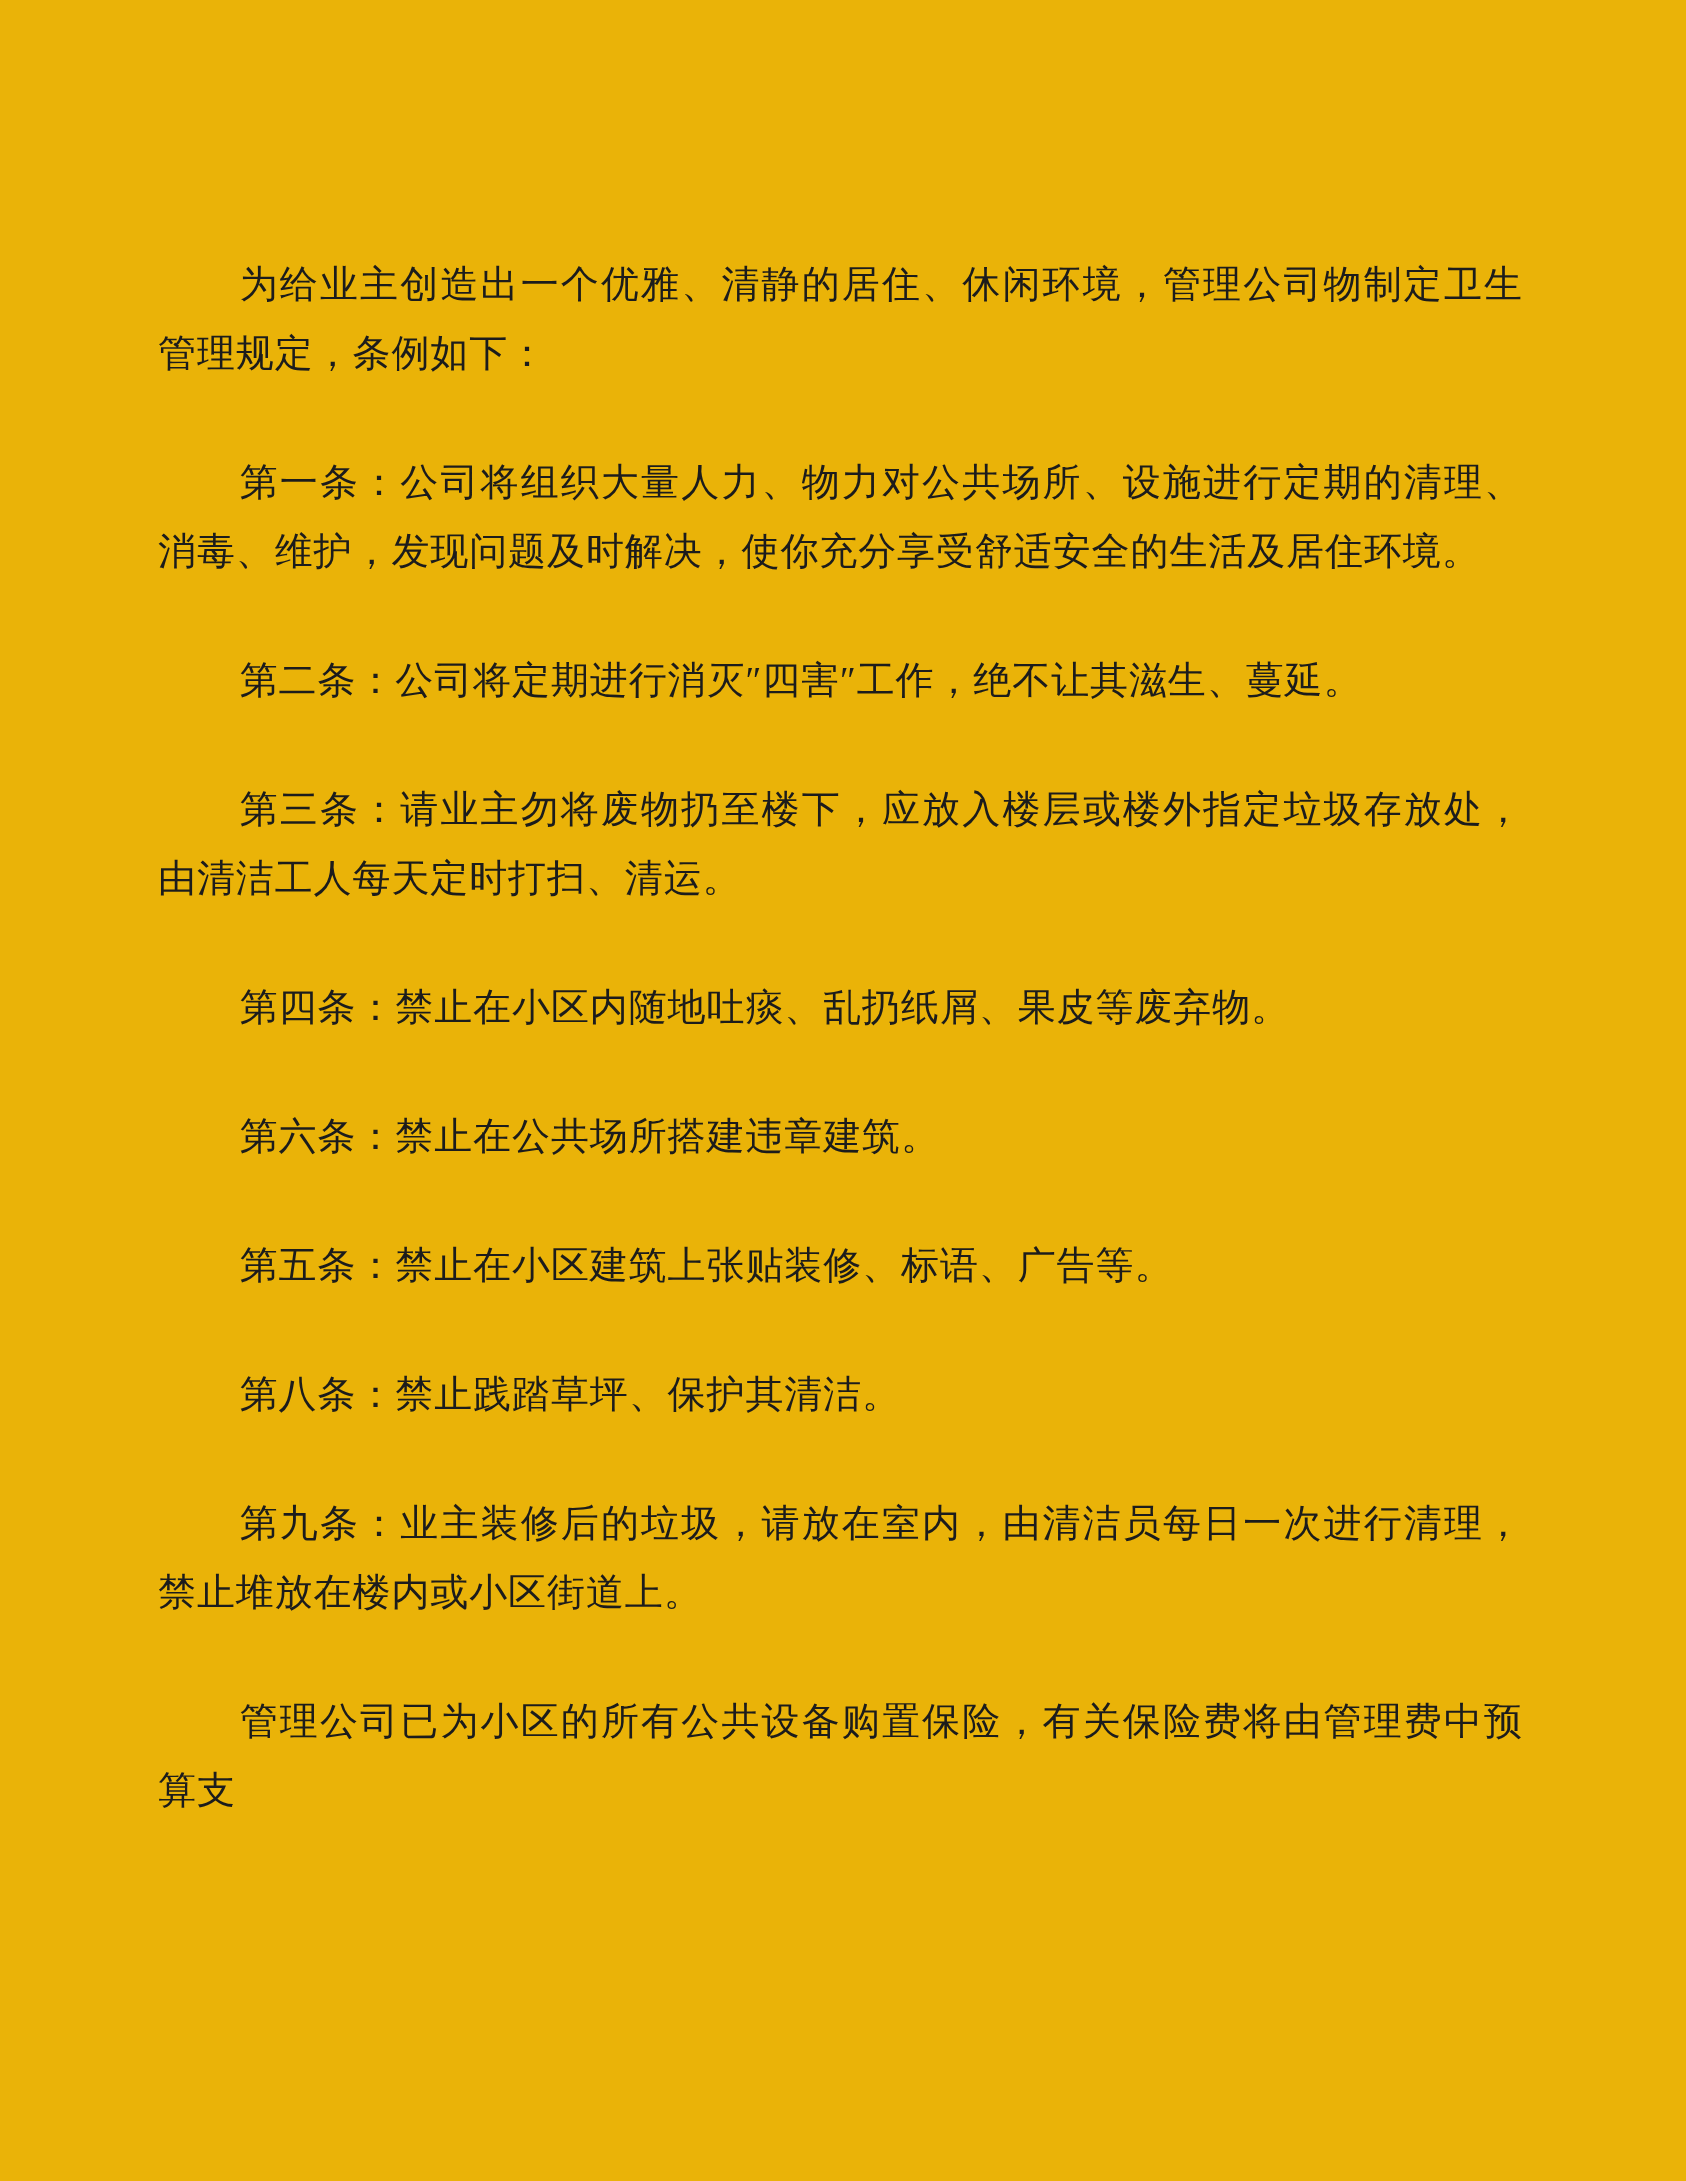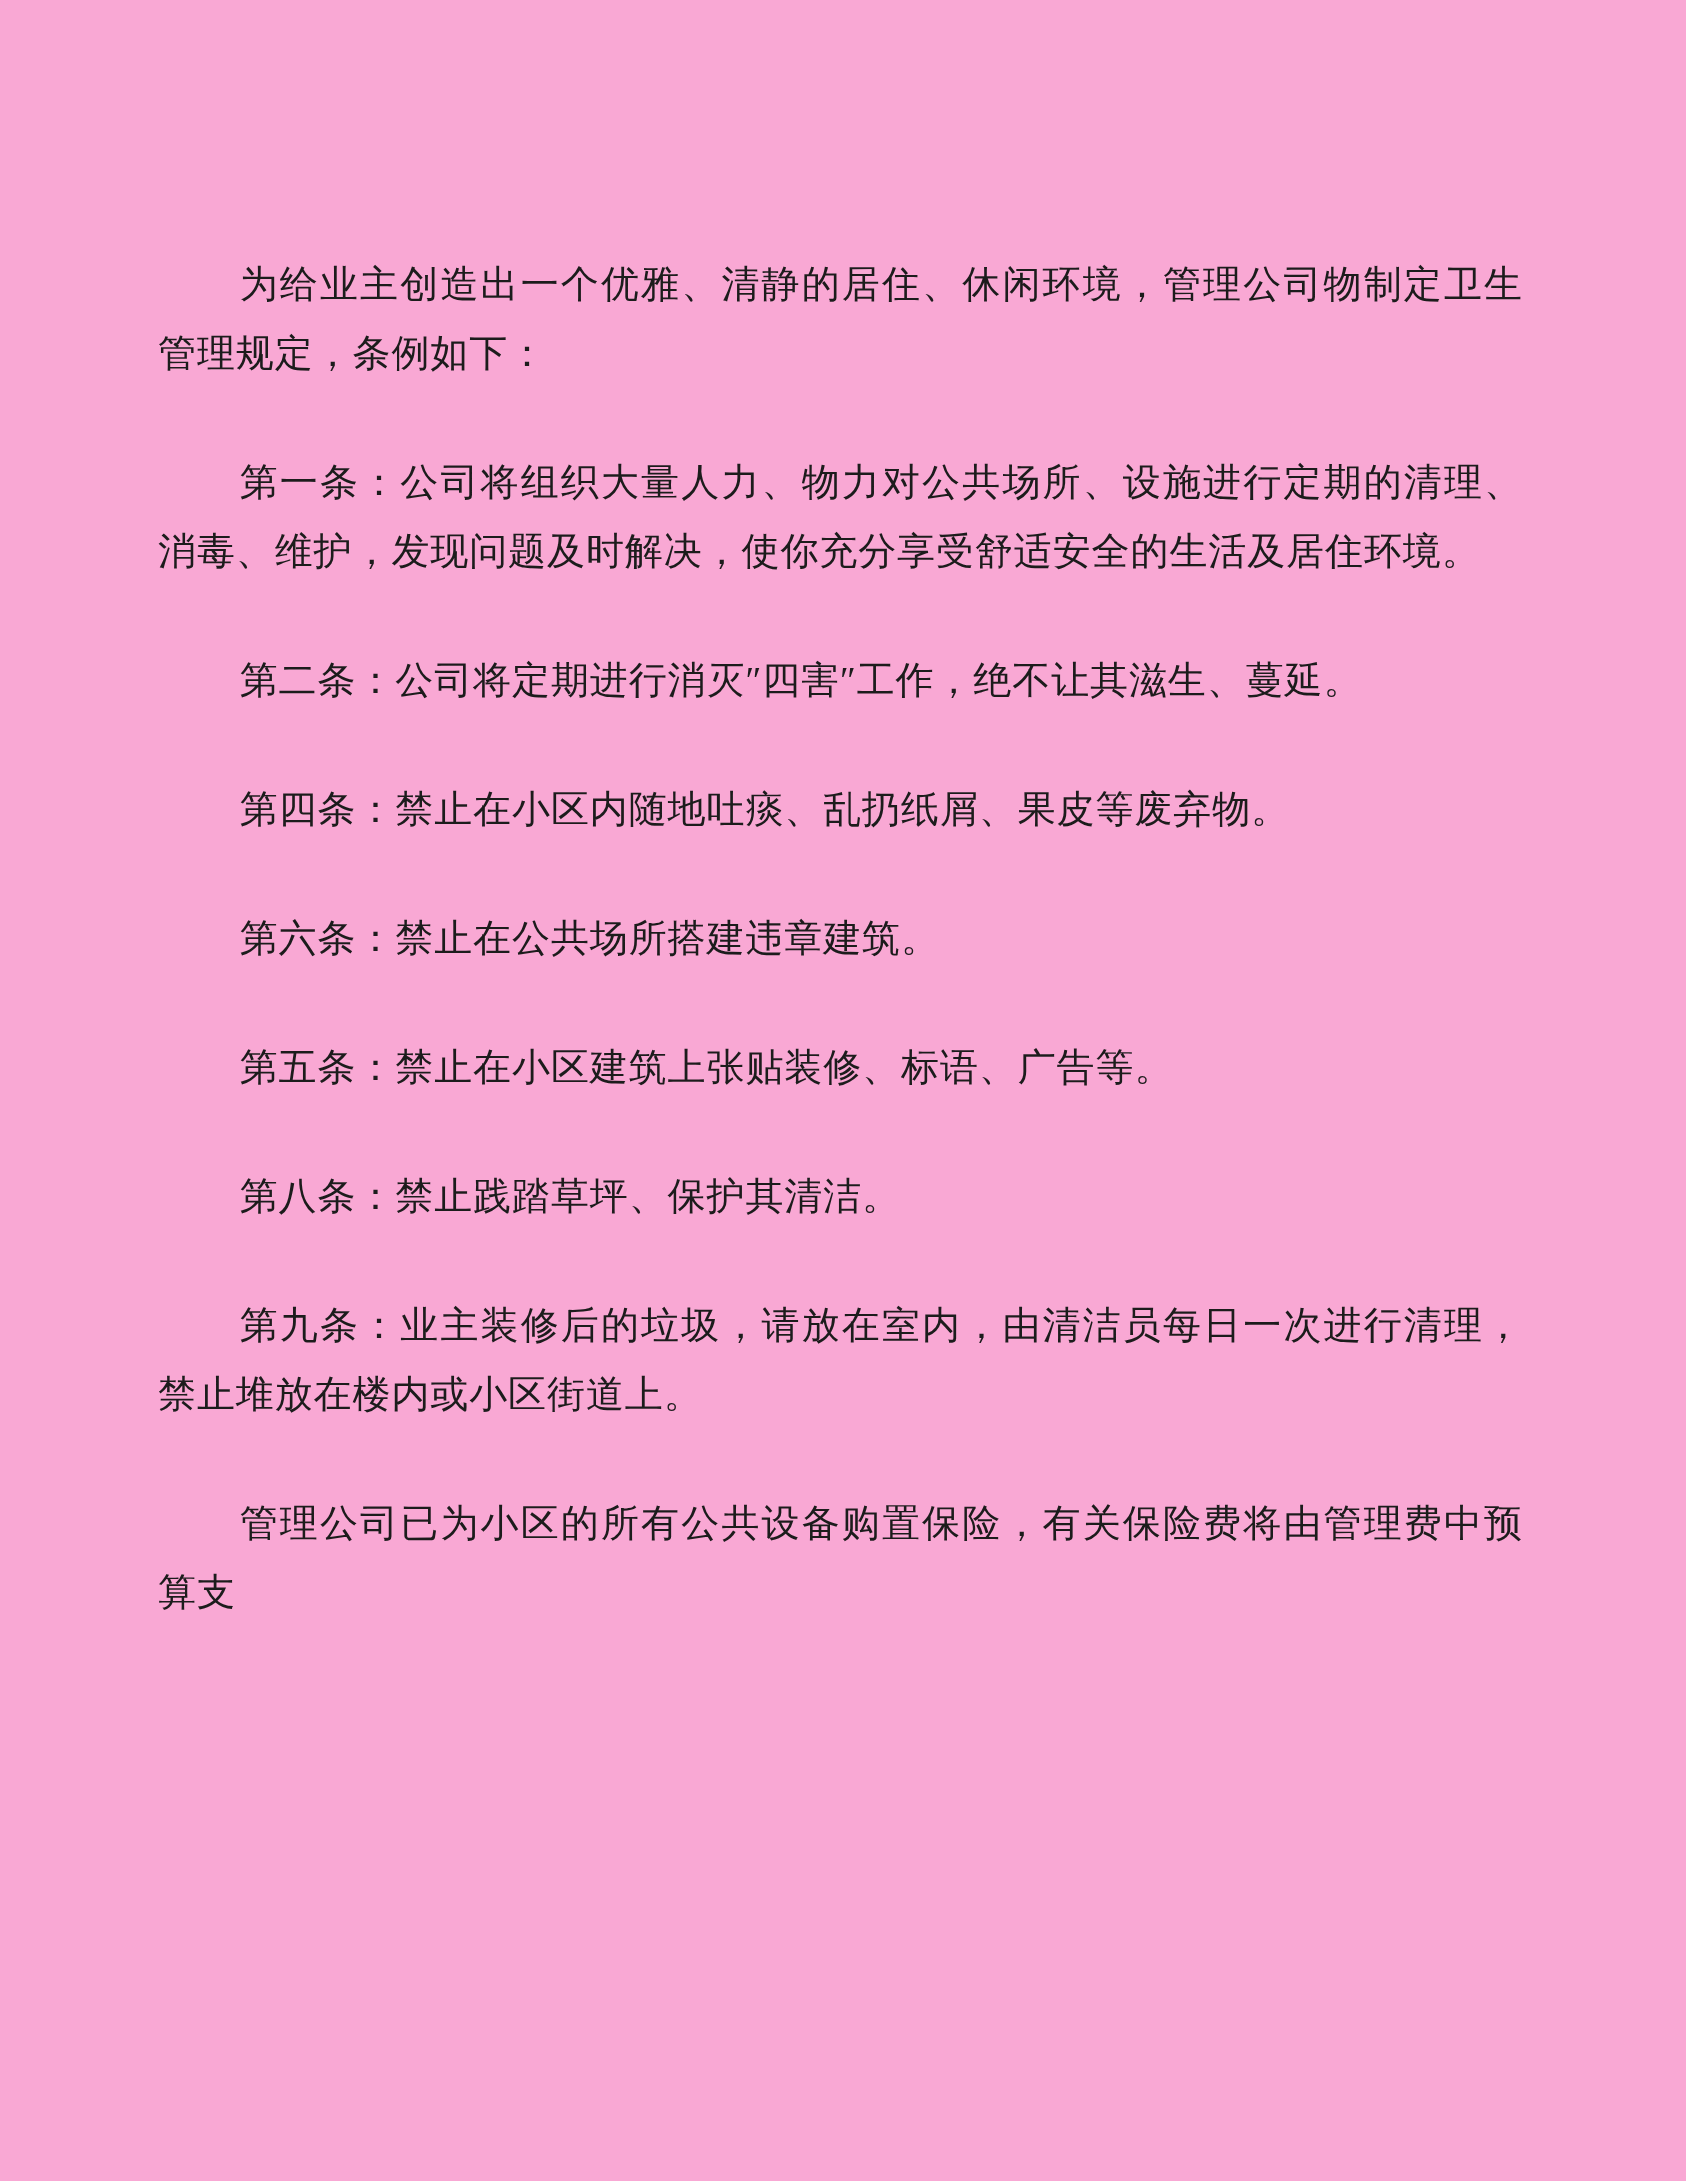--- a/index.html
+++ b/index.html
@@ -5,21 +5,21 @@
   html, body {
     margin: 0;
     padding: 0;
     background: #ffffff;
   }
   .page {
     position: relative;
     width: 1686px;
     height: 2182px;
     margin: 0 auto;
-    background: #f9a8d4;
+    background: #eab308;
     box-sizing: border-box;
     padding: 250px 163px 0 158px;
     font-family: "Liberation Serif", "DejaVu Serif", serif;
     font-size: 38px;
     color: #1c1c1c;
     overflow: hidden;
   }
   .para {
     margin: 0 0 60px 0;
     line-height: 69px;
@@ -33,20 +33,21 @@
     font-weight: 400;
   }
 </style>
 </head>
 <body>
 
 <div class="page">
   <p class="para">为给业主创造出一个优雅、清静的居住、休闲环境，管理公司物制定卫生管理规定，条例如下：</p>
   <p class="para">第一条：公司将组织大量人力、物力对公共场所、设施进行定期的清理、消毒、维护，发现问题及时解决，使你充分享受舒适安全的生活及居住环境。</p>
   <p class="para">第二条：公司将定期进行消灭″四害″工作，绝不让其滋生、蔓延。</p>
+  <p class="para">第三条：请业主勿将废物扔至楼下，应放入楼层或楼外指定垃圾存放处，由清洁工人每天定时打扫、清运。</p>
   <p class="para">第四条：禁止在小区内随地吐痰、乱扔纸屑、果皮等废弃物。</p>
   <p class="para">第六条：禁止在公共场所搭建违章建筑。</p>
   <p class="para">第五条：禁止在小区建筑上张贴装修、标语、广告等。</p>
   <p class="para">第八条：禁止践踏草坪、保护其清洁。</p>
   <p class="para">第九条：业主装修后的垃圾，请放在室内，由清洁员每日一次进行清理，禁止堆放在楼内或小区街道上。</p>
   <p class="para">管理公司已为小区的所有公共设备购置保险，有关保险费将由管理费中预算支</p>
 </div>
 
 
 </body></html>

